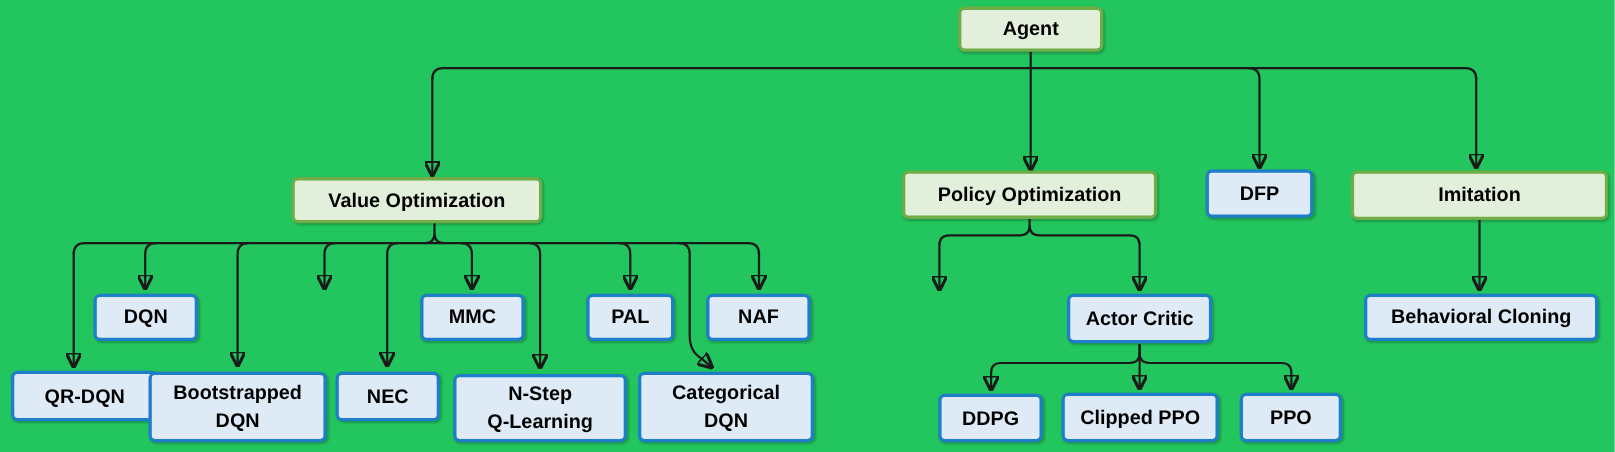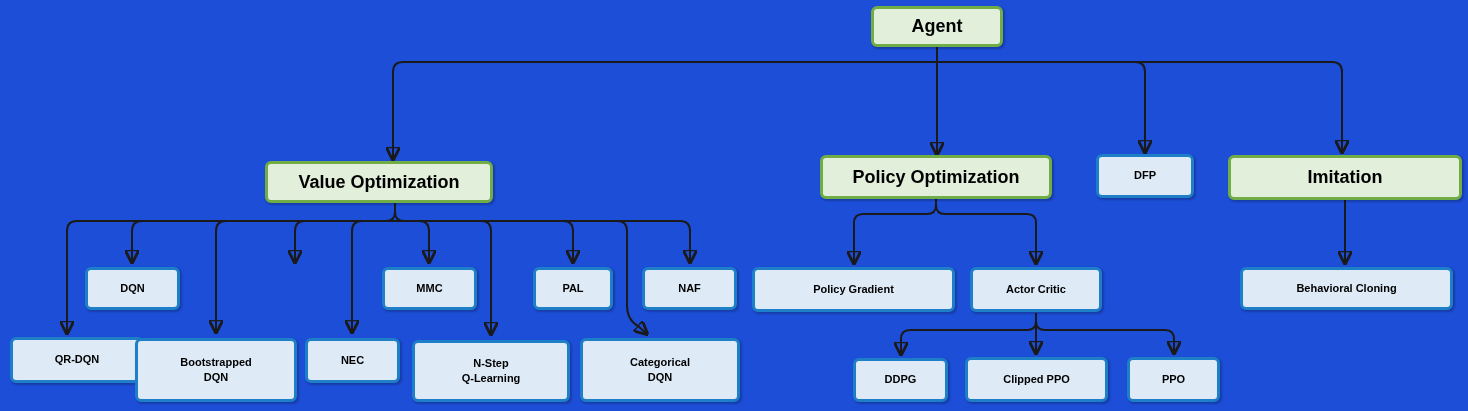--- a/index.html
+++ b/index.html
@@ -1,36 +1,36 @@
 <!DOCTYPE html>
 <html style="--green-border: #70AD47; --green-fill: #E2EFDA; --blue-border: #1E7EC8; --blue-fill: #DEEAF6; --line-color: #1a1a1a; --text-color: #000000;"><head>
 <meta charset="utf-8">
 <style>
   html,body{margin:0;padding:0;background:#ffffff;}
   .canvas{
     position:relative;
     width:1468px;height:411px;
-    background:#1d4ed8;
+    background:#22c55e;
     font-family:"Liberation Sans",sans-serif;
     overflow:hidden;
   }
   svg.edges{position:absolute;left:0;top:0;width:1468px;height:411px;}
   svg.edges path{fill:none;stroke:var(--line-color,#1a1a1a);stroke-width:2;}
   .arrowhead{fill:var(--line-color,#1a1a1a);stroke:none;}
   .node{
     position:absolute;box-sizing:border-box;
     border:3px solid;border-radius:6px;
     display:flex;align-items:center;justify-content:center;
     text-align:center;font-weight:bold;
     color:var(--text-color,#000);
     white-space:pre-line;line-height:1.38;
     box-shadow:1.5px 1.5px 2px rgba(0,0,0,0.22);
   }
   .node.green{border-color:var(--green-border,#70AD47);background:var(--green-fill,#E2EFDA);font-size:18px;}
-  .node.blue{border-color:var(--blue-border,#1E7EC8);background:var(--blue-fill,#DEEAF6);font-size:11px;}
+  .node.blue{border-color:var(--blue-border,#1E7EC8);background:var(--blue-fill,#DEEAF6);font-size:18px;}
 </style>
 </head>
 <body>
 
 <div class="canvas">
 
   <svg class="edges" viewBox="0 0 1468 411">
     <defs>
       <marker id="arrowhead" viewBox="0 0 10 10" refX="8" refY="5" markerWidth="7" markerHeight="7" orient="auto">
         <path class="arrowhead" d="M 0 0 L 10 5 L 0 10 Z"></path>
@@ -110,23 +110,20 @@
   </div>
   <div class="node blue" style="left:412px;top:340px;width:158px;height:62px;">
     <span>N-Step
 Q-Learning</span>
   </div>
   <div class="node blue" style="left:580px;top:338px;width:160px;height:64px;">
     <span>Categorical
 DQN</span>
   </div>
 
-  <div class="node blue" style="left:752px;top:267px;width:203px;height:45px;">
-    <span>Policy Gradient</span>
-  </div>
   <div class="node blue" style="left:970px;top:267px;width:132px;height:45px;">
     <span>Actor Critic</span>
   </div>
 
   <div class="node blue" style="left:853px;top:358px;width:95px;height:44px;">
     <span>DDPG</span>
   </div>
   <div class="node blue" style="left:965px;top:357px;width:143px;height:45px;">
     <span>Clipped PPO</span>
   </div>

